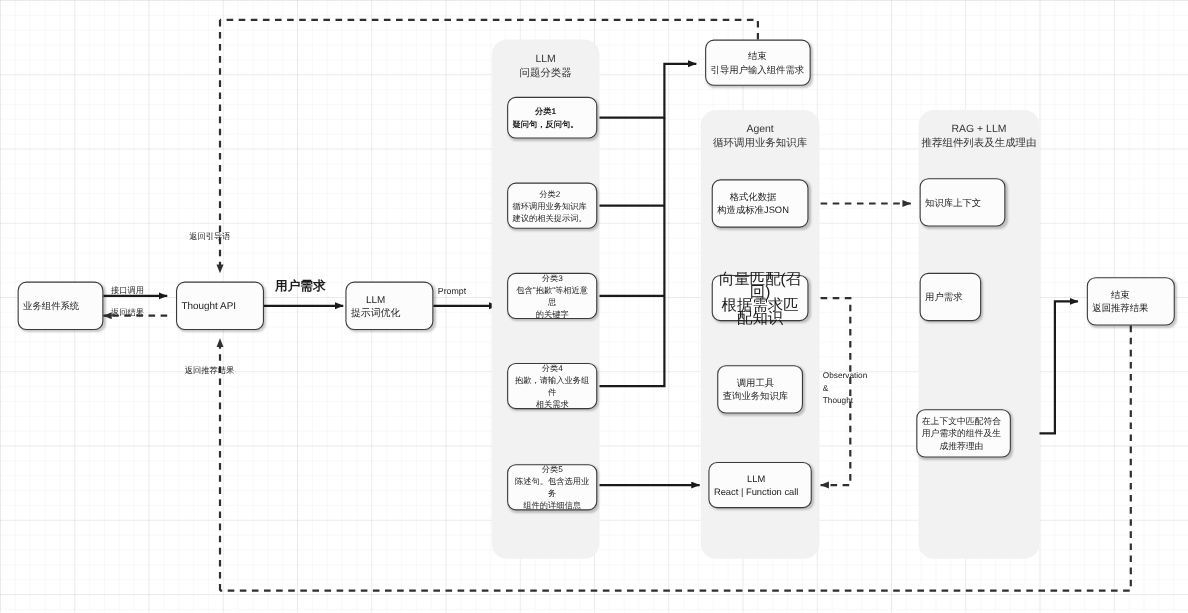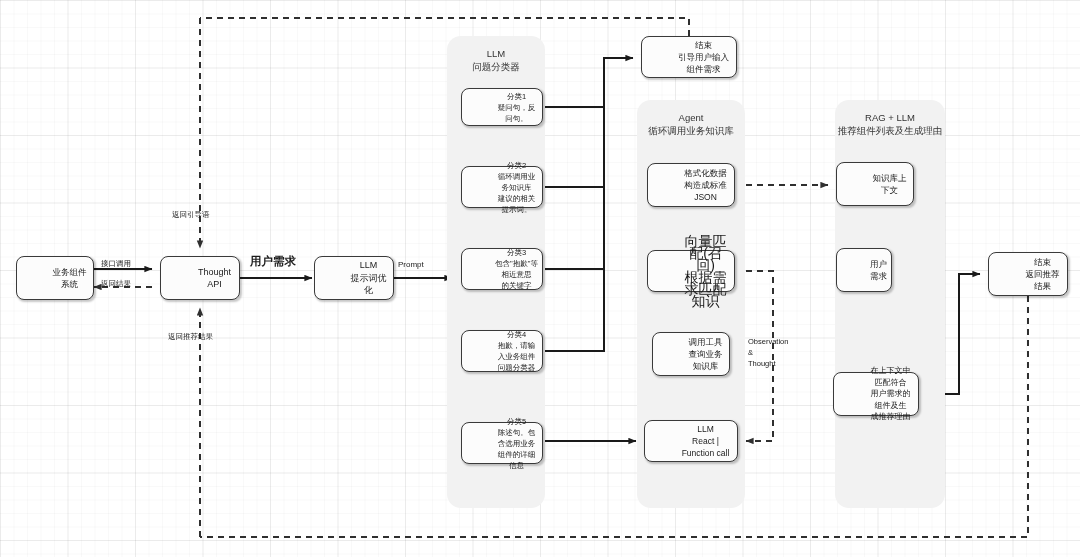--- a/index.html
+++ b/index.html
@@ -21,21 +21,21 @@
   }
   .grp-title{
     position:absolute;width:100%;text-align:center;color:#333;
     font-size:9.5px;line-height:12.5px;white-space:pre-line;
   }
   .node{
     position:absolute;box-sizing:border-box;
     background:#fcfcfc;border:1.1px solid #3a3a3a;border-radius:8px;
     box-shadow:1.5px 1.5px 2px rgba(0,0,0,0.22);
     display:flex;align-items:center;text-align:center;
-    color:#1a1a1a;white-space:pre-line;padding-left:29px;
+    color:#1a1a1a;white-space:pre-line;
   }
   .node .txt{padding:0 4px;}
   .lbl{
     position:absolute;color:#1b1b1b;white-space:pre-line;text-align:left;
     line-height:11px;
   }
   .lbl.bold{font-weight:bold;}
 </style>
 </head>
 <body>
@@ -102,31 +102,31 @@
       <div class="grp" style="left: 820px; top: 100px; width: 110px; height: 408px; margin-left: 15px;">
         <div class="grp-title" style="top: 12px;">RAG + LLM
 推荐组件列表及生成理由</div>
       </div>
     </div>
   <div>
       <div class="node" style="left: 16px; top: 256px; width: 78px; height: 44px; font-size: 8.5px; line-height: 12px;"><span class="txt">业务组件系统</span></div>
       <div class="node" style="left: 160px; top: 256px; width: 80px; height: 44px; font-size: 9px; line-height: 12.5px;"><span class="txt">Thought API</span></div>
       <div class="node" style="left: 314px; top: 256px; width: 80px; height: 44px; font-size: 9px; line-height: 12.5px;"><span class="txt">LLM
 提示词优化</span></div>
-      <div class="node" style="left: 461px; top: 88px; width: 82px; height: 38px; font-size: 7.5px; line-height: 11px;"><span class="txt">分类1
+      <div class="node" style="left: 461px; top: 88px; width: 82px; height: 38px; font-size: 7.5px; line-height: 11px; font-weight: bold;"><span class="txt">分类1
 疑问句，反问句。</span></div>
       <div class="node" style="left: 461px; top: 166px; width: 82px; height: 42px; font-size: 7.5px; line-height: 11px;"><span class="txt">分类2
 循环调用业务知识库
 建议的相关提示词。</span></div>
       <div class="node" style="left: 461px; top: 248px; width: 82px; height: 42px; font-size: 7.5px; line-height: 11px;"><span class="txt">分类3
 包含"抱歉"等相近意思
 的关键字</span></div>
       <div class="node" style="left: 461px; top: 330px; width: 82px; height: 42px; font-size: 7.5px; line-height: 11px;"><span class="txt">分类4
 抱歉，请输入业务组件
-问题分类器</span></div>
+相关需求</span></div>
       <div class="node" style="left: 461px; top: 422px; width: 82px; height: 42px; font-size: 7.5px; line-height: 11px;"><span class="txt">分类5
 陈述句。包含选用业务
 组件的详细信息</span></div>
       <div class="node" style="left: 641px; top: 36px; width: 96px; height: 42px; font-size: 8.5px; line-height: 12px;"><span class="txt">结束
 引导用户输入组件需求</span></div>
       <div class="node" style="left: 647px; top: 163px; width: 88px; height: 44px; font-size: 8.5px; line-height: 12px;"><span class="txt">格式化数据
 构造成标准JSON</span></div>
       <div class="node" style="left: 647px; top: 250px; width: 88px; height: 42px; font-size: 14px; line-height: 12px;"><span class="txt">向量匹配(召回)
 根据需求匹配知识</span></div>
       <div class="node" style="left: 652px; top: 332px; width: 78px; height: 44px; font-size: 8.5px; line-height: 12px;"><span class="txt">调用工具

